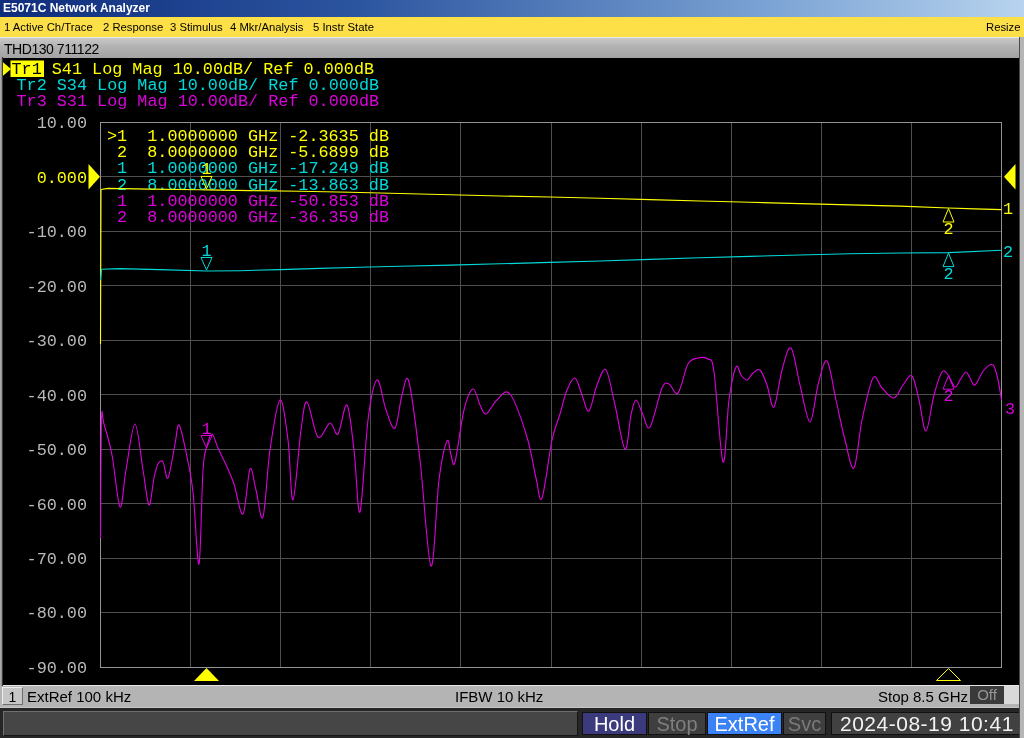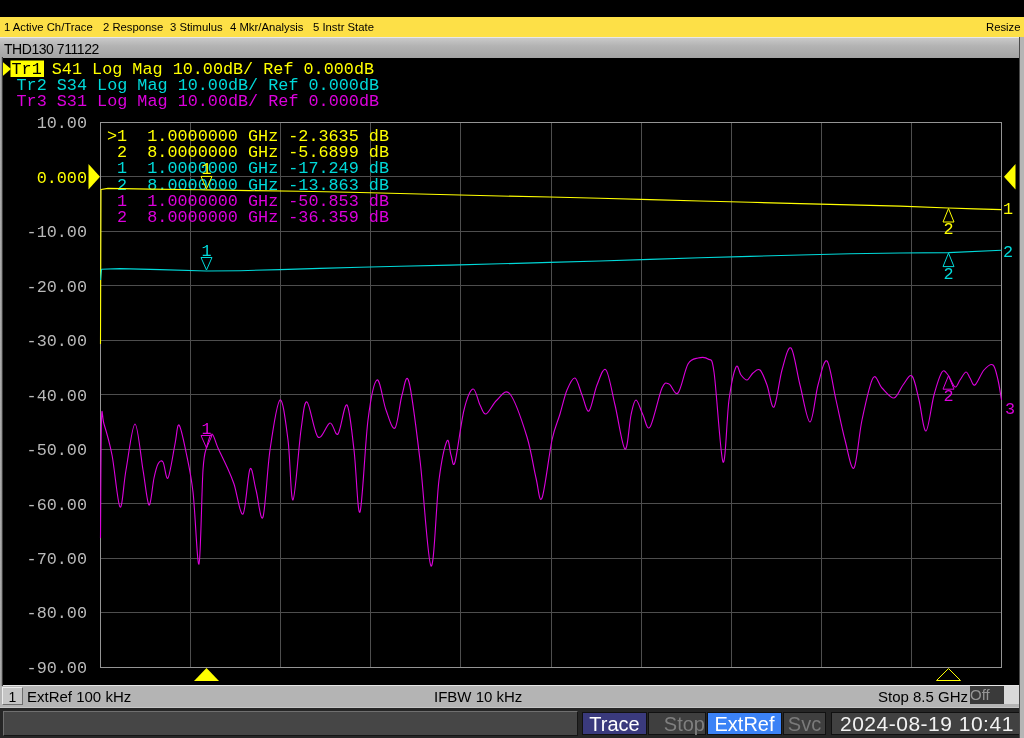--- a/index.html
+++ b/index.html
@@ -2,27 +2,27 @@
 <html><head><meta charset="utf-8"><title>E5071C Network Analyzer</title>
 <style>
 html,body{margin:0;padding:0;background:#000;}
 #wrap{position:relative;width:1024px;height:738px;overflow:hidden;background:#000;font-family:"Liberation Sans",sans-serif;}
 #titlebar{position:absolute;left:0;top:0;width:1024px;height:17px;background:linear-gradient(90deg,#0f2d7c 0%,#2c55a0 35%,#7ba3d4 75%,#b7d3ee 100%);color:#fff;font-size:12px;font-weight:bold;line-height:17px;padding-left:3px;box-sizing:border-box;}
 #menubar{position:absolute;left:0;top:17px;width:1024px;height:20px;background:#fde047;color:#000;font-size:11.3px;line-height:20px;}
 #menubar span{position:absolute;top:0;}
 #thdbar{position:absolute;left:0;top:37px;width:1024px;height:20.5px;background:linear-gradient(180deg,#c9c9c9 0%,#b3b3b3 40%,#a3a3a3 100%);border-top:1px solid #e8e8e8;box-sizing:border-box;color:#000;font-family:Liberation Sans, sans-serif;font-size:14px;letter-spacing:-0.45px;line-height:23px;padding-left:4px;}
 #statusbar{position:absolute;left:0;top:685px;width:1024px;height:21.5px;background:#b4b4b4;border-top:1px solid #e6e6e6;box-sizing:border-box;color:#000;font-size:15px;}
 #chbox{position:absolute;left:2px;top:1px;width:21px;height:18px;background:#c6c6c6;border-top:1px solid #ececec;border-left:1px solid #ececec;border-right:1px solid #6e6e6e;border-bottom:1px solid #6e6e6e;text-align:center;line-height:18px;font-size:14px;box-sizing:border-box;}
-#offbox{position:absolute;left:970px;top:0px;width:34px;height:18px;background:#3a3a3a;color:#959595;line-height:18px;font-size:15px;}
+#offbox{position:absolute;left:970px;top:0px;width:34px;height:18px;background:#3a3a3a;color:#959595;text-align:center;line-height:18px;font-size:15px;}
 #rgrip{position:absolute;left:1004px;top:0px;width:16px;height:18px;background:#d9d9d9;}
 #bottombar{position:absolute;left:0;top:706.5px;width:1024px;height:31.5px;background:#262626;border-top:1px solid #c6c6c6;box-sizing:border-box;}
 #bpanel{position:absolute;left:3px;top:3px;width:575px;height:25px;background:#464646;border-top:1px solid #6f6f6f;border-left:1px solid #6f6f6f;border-bottom:1px solid #151515;border-right:1px solid #151515;box-sizing:border-box;}
 .bbox{position:absolute;top:4.5px;height:23px;line-height:22px;text-align:center;font-size:20px;box-sizing:border-box;border:1px solid #111;}
 #bhold{left:582px;width:65px;background:#3a3a7d;color:#fff;}
-#bstop{left:648px;width:58px;background:#3f3f3f;color:#7f7f7f;text-align:right;}
+#bstop{left:648px;width:58px;background:#3f3f3f;color:#7f7f7f;}
 #bext{left:707px;width:75px;background:#3b82f6;color:#fff;}
 #bsvc{left:783px;width:43px;background:#3f3f3f;color:#7a7a7a;}
 #bdate{left:831px;width:190px;background:#414141;color:#f2f2f2;font-size:21px;letter-spacing:0.5px;text-align:left;padding-left:8px;}
 #ledge{position:absolute;left:0;top:57px;width:3px;height:629px;background:linear-gradient(90deg,#b9b9b9 0%,#8a8a8a 60%,#000 100%);}
 #redge{position:absolute;left:1019px;top:37px;width:5px;height:701px;background:#b5b5b5;border-left:1px solid #4a4a4a;box-sizing:border-box;}
 </style></head>
 <body>
 <div id="wrap">
 <svg width="1024" height="629" viewBox="0 57 1024 629" style="position:absolute;left:0;top:57px" font-family="'Liberation Mono',monospace" font-size="16.8px">
 <g stroke="#4e4e4e" shape-rendering="crispEdges">
@@ -87,39 +87,40 @@
 <path d="M1015.5,164 L1015.5,189.5 L1004,176.7 Z" fill="#ffff00"></path>
 <path d="M206.5,668 L194,681 L219,681 Z" fill="#ffff00"></path>
 <path d="M948.5,668.5 L936.5,680.5 L960.5,680.5 Z" fill="none" stroke="#ffff00"></path>
 <path d="M1,60.5 L1,77.5 L11,69 Z" fill="#ffff00"></path>
 <rect x="10.5" y="60.5" width="33.5" height="16.5" fill="#ffff00"></rect>
 <text x="11.5" y="74" fill="#ffff00" xml:space="preserve">Tr1&nbsp;S41&nbsp;Log&nbsp;Mag&nbsp;10.00dB/&nbsp;Ref&nbsp;0.000dB</text>
 <text x="11.5" y="74" fill="#000000">Tr1</text>
 <text x="16.5" y="90" fill="#00d9d9" xml:space="preserve">Tr2&nbsp;S34&nbsp;Log&nbsp;Mag&nbsp;10.00dB/&nbsp;Ref&nbsp;0.000dB</text>
 <text x="16.5" y="106" fill="#dc00dc" xml:space="preserve">Tr3&nbsp;S31&nbsp;Log&nbsp;Mag&nbsp;10.00dB/&nbsp;Ref&nbsp;0.000dB</text>
 </svg>
+<div id="titlebar">E5071C Network Analyzer</div>
 <div id="menubar">
       <span style="left:4px">1 Active Ch/Trace</span>
       <span style="left:103px">2 Response</span>
       <span style="left:170px">3 Stimulus</span>
       <span style="left:230px">4 Mkr/Analysis</span>
       <span style="left:313px">5 Instr State</span>
       <span style="left:986px">Resize</span>
     </div>
 <div id="thdbar">THD130 711122</div>
 <div id="statusbar">
       <div id="chbox">1</div>
       <span style="position:absolute;left:27px;top:2px">ExtRef 100 kHz</span>
-      <span style="position:absolute;left:434px;top:2px">IFBW 10 kHz</span>
+      <span style="position:absolute;left:455px;top:2px">IFBW 10 kHz</span>
       <span style="position:absolute;left:878px;top:2px">Stop 8.5 GHz</span>
       <div id="rgrip"></div>
       <div id="offbox">Off</div>
     </div>
 <div id="bottombar">
       <div id="bpanel"></div>
-      <div id="bhold" class="bbox">Trace</div>
+      <div id="bhold" class="bbox">Hold</div>
       <div id="bstop" class="bbox">Stop</div>
       <div id="bext" class="bbox">ExtRef</div>
       <div id="bsvc" class="bbox">Svc</div>
       <div id="bdate" class="bbox">2024-08-19 10:41</div>
     </div>
 <div id="ledge"></div>
 <div id="redge"></div>
 </div>
 </body></html>

